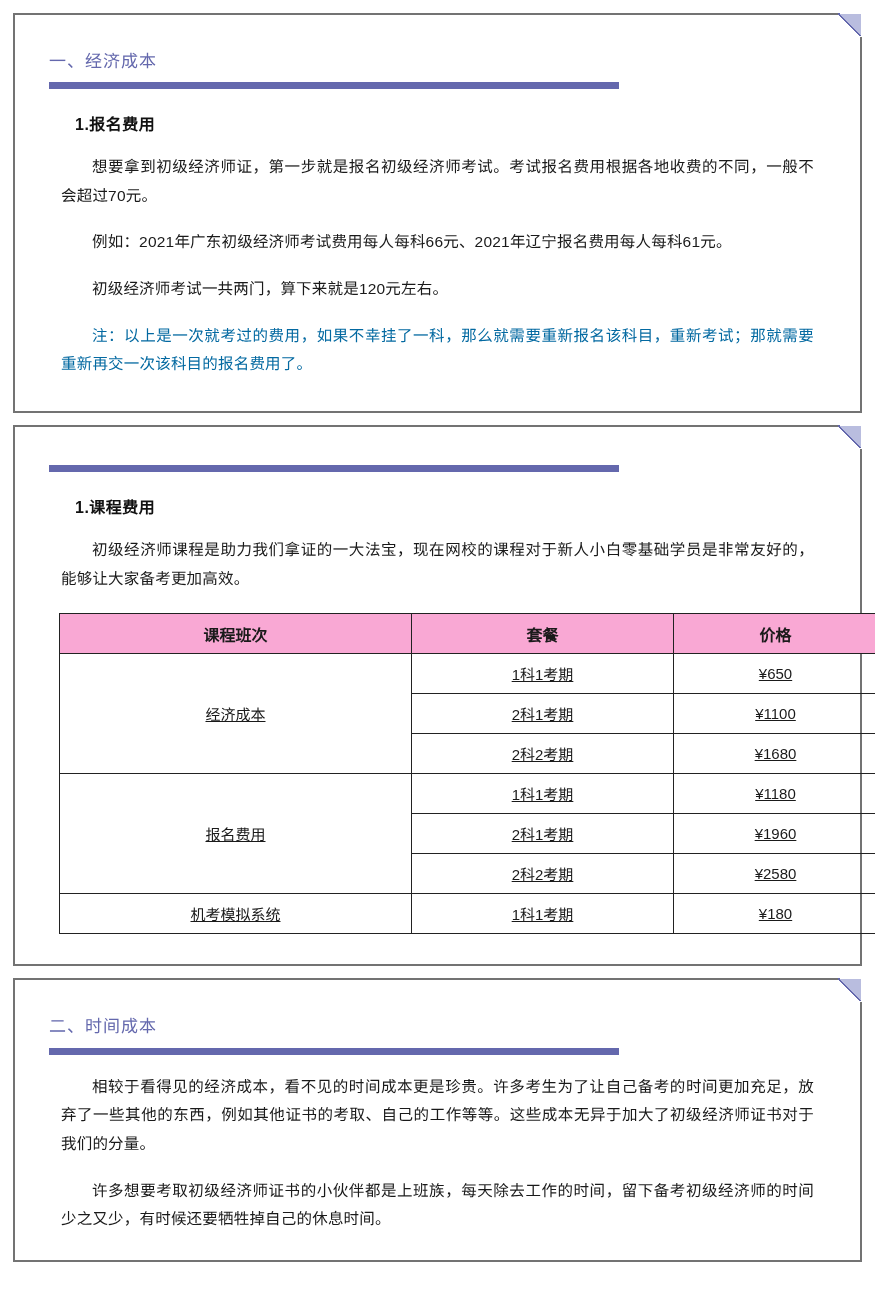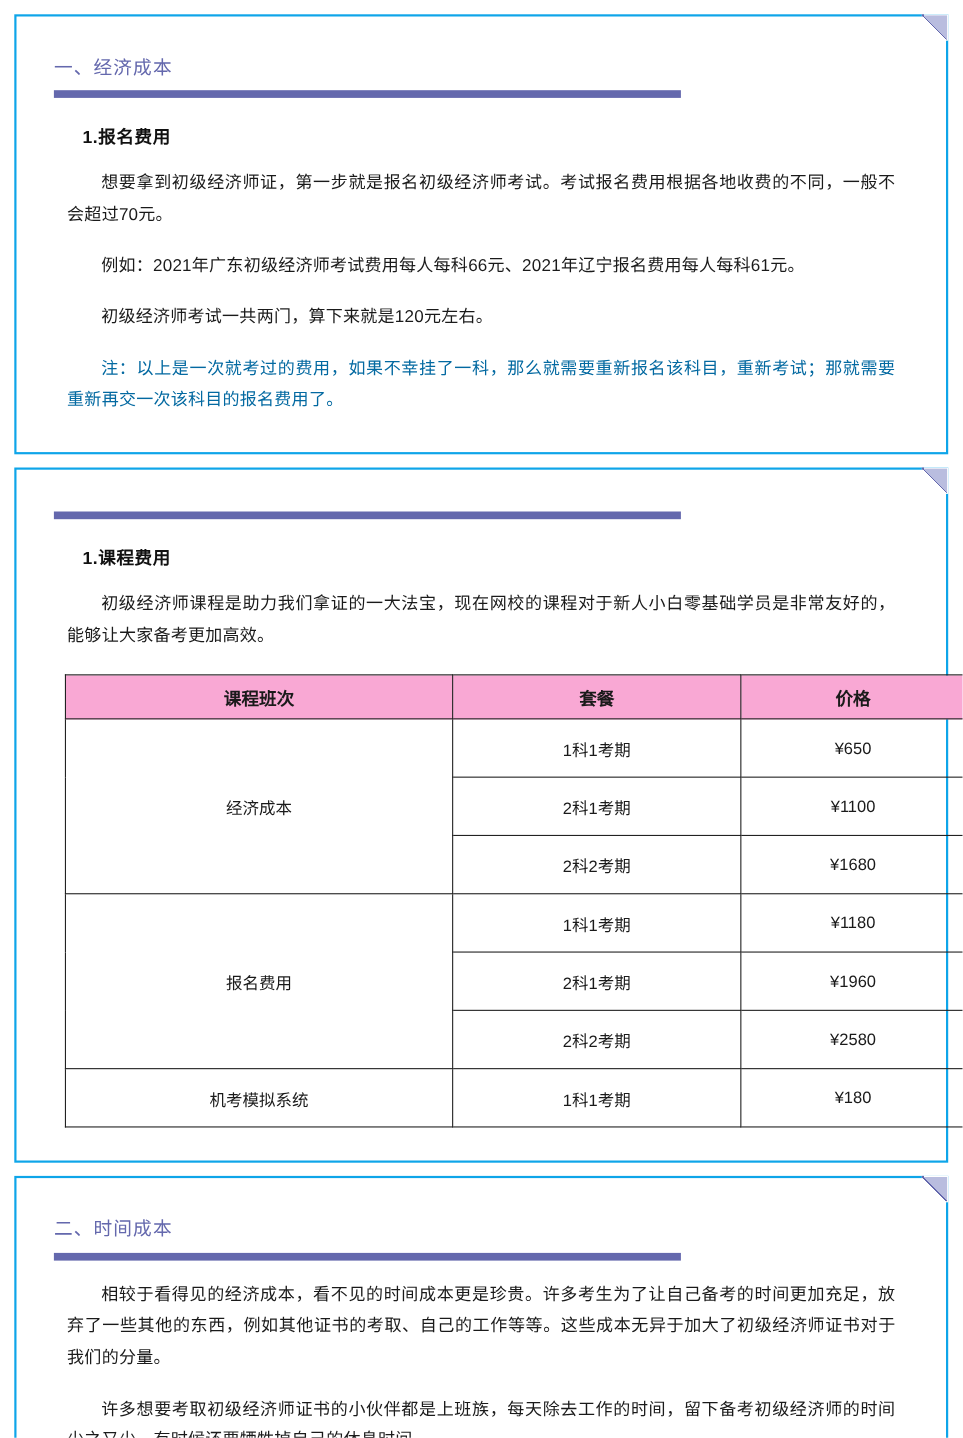--- a/index.html
+++ b/index.html
@@ -23,21 +23,21 @@
     height: 1307px;
     padding: 13px 13px 0 13px;
     display: flex;
     flex-direction: column;
     gap: 12px;
   }
 
   
   .card {
     position: relative;
-    border: 2px solid #0ea5e9;
+    border: 2px solid #737373;
     background: #ffffff;
     padding: 0;
   }
 
   
   .card .corner-notch {
     position: absolute;
     top: -2px;
     right: -2px;
     width: 24px;
@@ -134,21 +134,22 @@
     font-weight: normal;
     padding: 0;
   }
   .price-table thead th {
     background: #f9a8d4;
     font-weight: bold;
     font-size: 16px;
     height: 40px;
   }
   .price-table tbody td {
-    height: 53px;
+    height: 40px;
+    text-decoration: underline;
   }
   .price-table col.c1 { width: 352px; }
   .price-table col.c2 { width: 262px; }
   .price-table col.c3 { width: 204px; }
 
   .spacer-sm { height: 6px; }
 </style>
 </head>
 <body>
 

